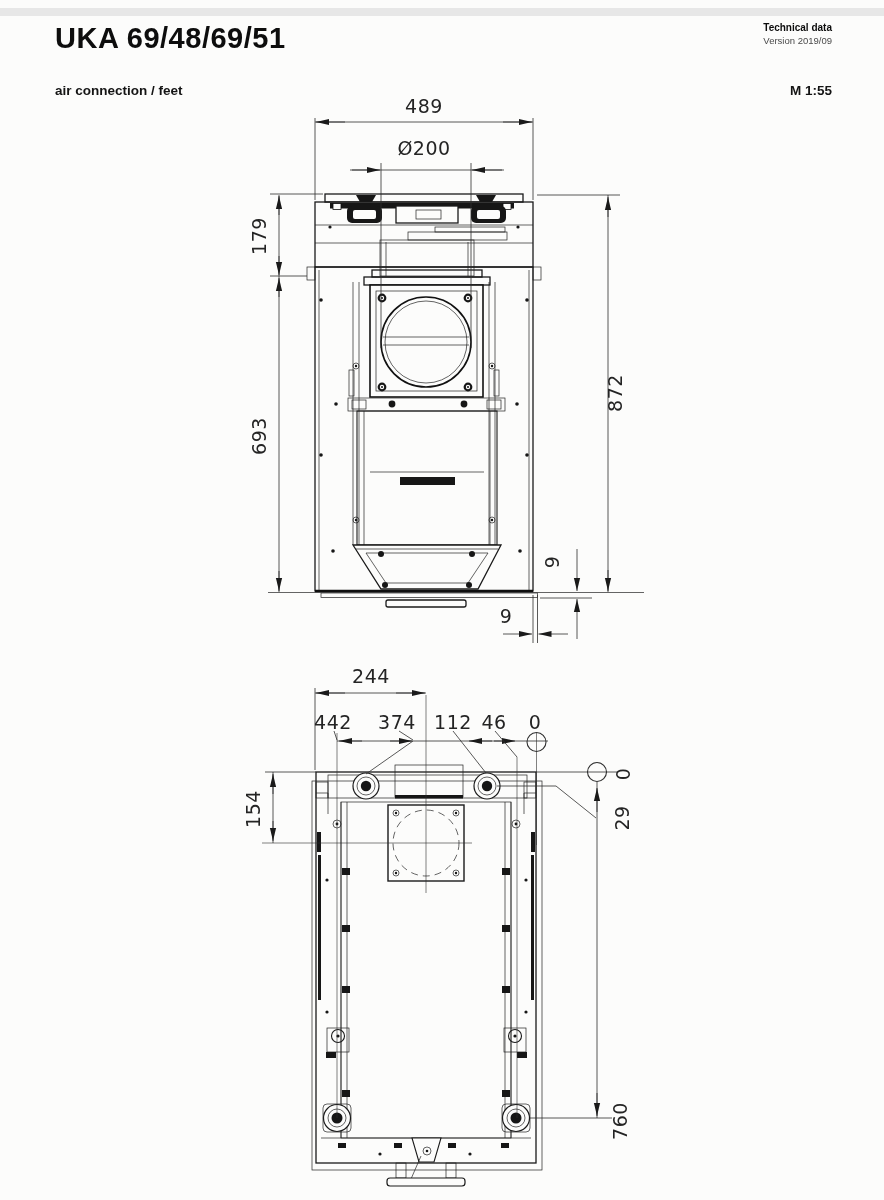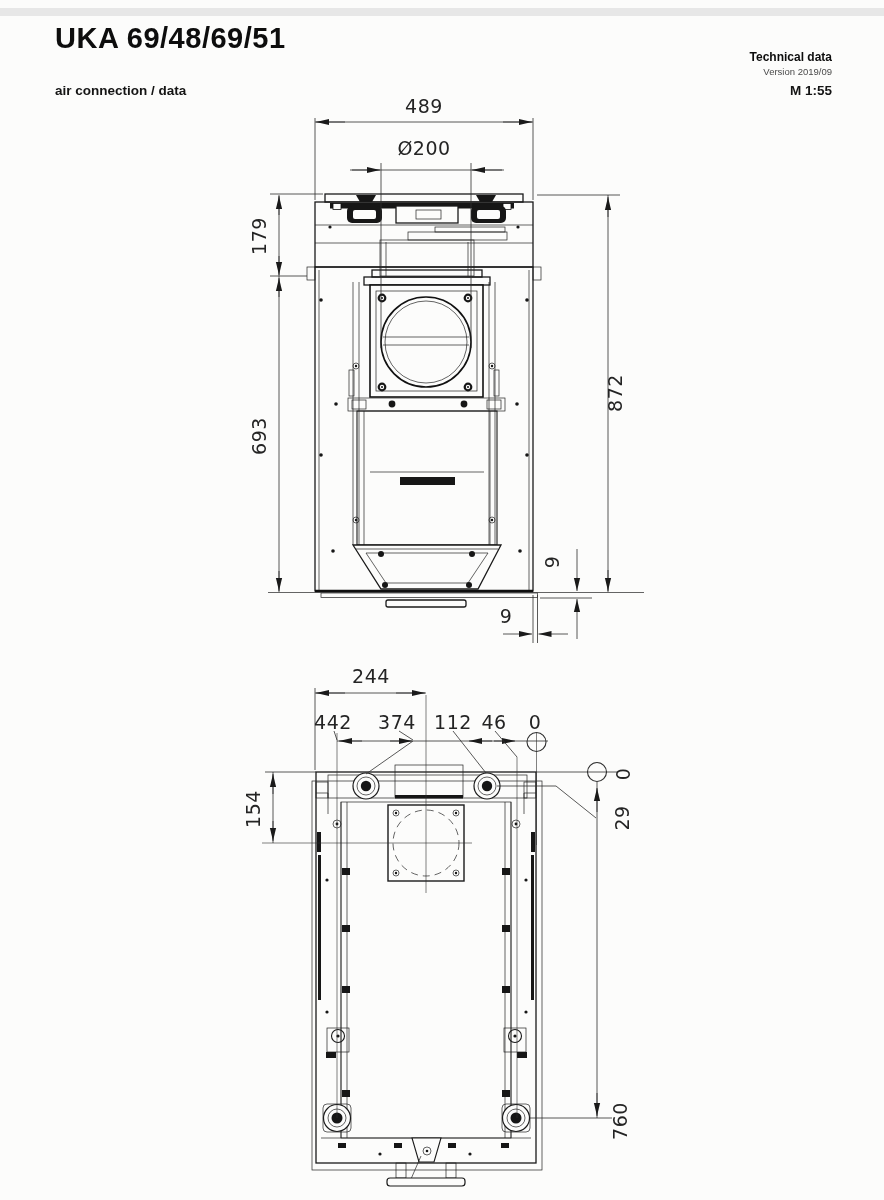--- a/index.html
+++ b/index.html
@@ -8,21 +8,21 @@
     position:relative; width:884px; height:1200px;
     background:#fcfcfb; overflow:hidden;
     font-family:"Liberation Sans", sans-serif; color:#111;
   }
   .scan-strip { position:absolute; left:0; top:8px; width:884px; height:8px; background:#e7e7e7; }
   .hdr-title {
     position:absolute; left:55px; top:22px;
     font-size:29px; font-weight:bold; letter-spacing:0.5px; color:#0d0d0d;
   }
   .hdr-right { position:absolute; right:52px; top:22px; text-align:right; }
-  .hdr-doc { font-size:12px; font-weight:bold; color:#0d0d0d;margin-top:28px; }
+  .hdr-doc { font-size:10px; font-weight:bold; color:#0d0d0d; }
   .hdr-ver { font-size:9.5px; color:#4a4a4a; margin-top:2px; }
   .sub-left {
     position:absolute; left:55px; top:83px;
     font-size:13.5px; font-weight:bold; color:#141414;
   }
   .sub-right {
     position:absolute; right:52px; top:83px;
     font-size:13.5px; font-weight:bold; color:#141414;
   }
   svg.drawing { position:absolute; left:0; top:0; }
@@ -45,21 +45,21 @@
 <body>
 
 <div class="page">
   <div class="scan-strip"></div>
 
   <div class="hdr-title">UKA 69/48/69/51</div>
   <div class="hdr-right">
     <div class="hdr-doc">Technical data</div>
     <div class="hdr-ver">Version 2019/09</div>
   </div>
-  <div class="sub-left">air connection / data</div>
+  <div class="sub-left">air connection / feet</div>
   <div class="sub-right">M 1:55</div>
 
   <svg class="drawing" width="884" height="1200" viewBox="0 0 884 1200">
     <defs>
       <marker id="arr" markerUnits="userSpaceOnUse" markerWidth="14" markerHeight="8" refX="13" refY="4" orient="auto">
         <path d="M0,0.9 L13,4 L0,7.1 Z" fill="#1a1a1a"></path>
       </marker>
     </defs>
 
     <g>

